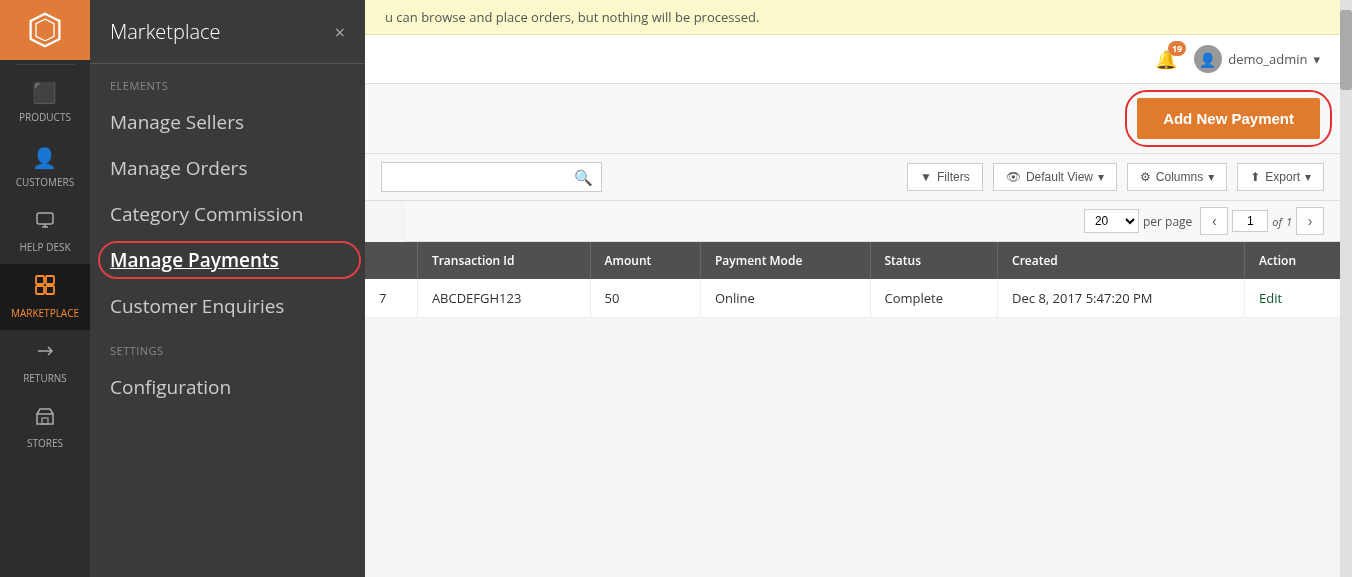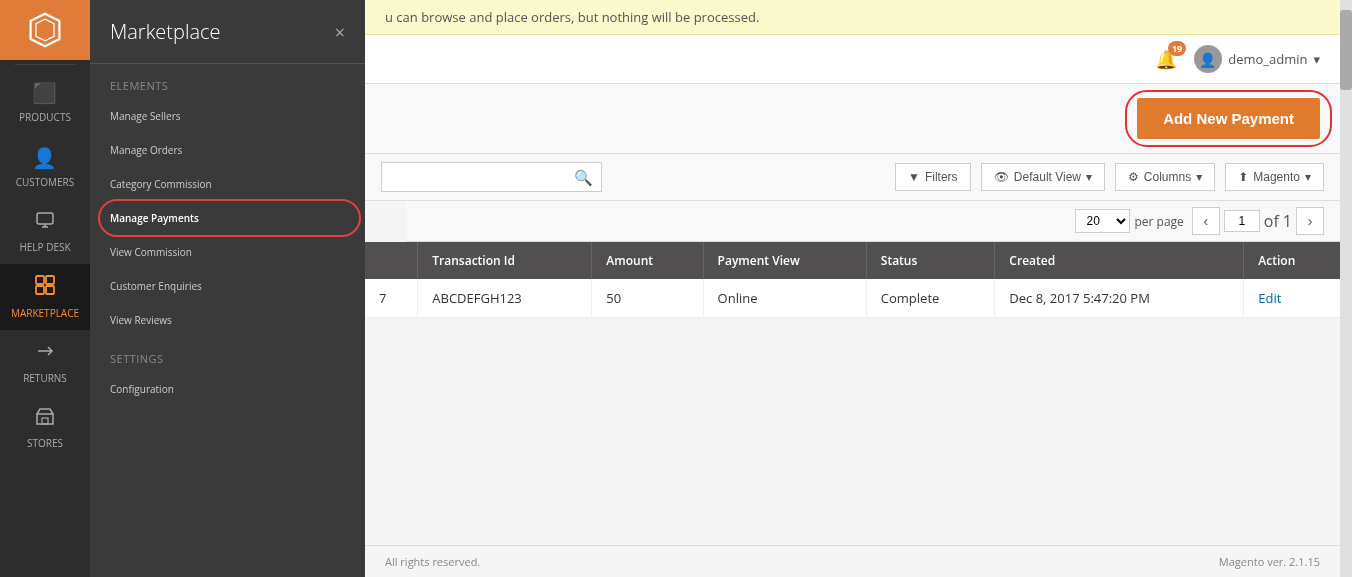--- a/index.html
+++ b/index.html
@@ -78,26 +78,27 @@
       color: #888;
       font-size: 11px;
       padding: 14px 20px 6px;
       text-transform: uppercase;
       letter-spacing: 0.5px;
     }
     .flyout-menu-item {
       color: #ccc;
       padding: 10px 20px;
       cursor: pointer;
-      font-size: 10px;
+      font-size: 19px;
       position: relative;
     }
     .flyout-menu-item.active {
       color: #fff;
       font-weight: 600;
+      text-decoration: underline;
     }
     .flyout-menu-item.circled::after {
       content: '';
       position: absolute;
       left: 8px;
       top: 50%;
       transform: translateY(-50%);
       width: calc(100% - 16px);
       height: 34px;
       border: 2px solid #e04040;
@@ -294,21 +295,21 @@
       font-size: 14px;
       color: #555;
     }
     .page-input {
       border: 1px solid #ccc;
       width: 36px;
       text-align: center;
       padding: 3px;
       font-size: 12px;
     }
-    .page-of { font-size: 16px; color: #555; }
+    .page-of { font-size: 11px; color: #555; font-style: italic; }
 
     
     .data-table {
       width: 100%;
       border-collapse: collapse;
       background: #fff;
     }
     .data-table thead tr {
       background: #514f4f;
       color: #fff;
@@ -326,21 +327,21 @@
       border-bottom: 1px solid #eee;
     }
     .data-table tbody td {
       padding: 10px 14px;
       font-size: 13px;
       color: #333;
       border-right: 1px solid #eee;
     }
     .data-table tbody td:last-child { border-right: none; }
     .edit-link {
-      color: #0369a1;
+      color: #14532d;
       cursor: pointer;
       text-decoration: none;
     }
     .table-container {
       flex: 1;
       overflow: auto;
     }
 
     
     .footer {
@@ -443,27 +444,21 @@
   <div class="flyout-menu-item">
     <span>Manage Orders</span>
   </div>
   <div class="flyout-menu-item">
     <span>Category Commission</span>
   </div>
   <div class="flyout-menu-item active circled">
     <span>Manage Payments</span>
   </div>
   <div class="flyout-menu-item">
-    <span>View Commission</span>
-  </div>
-  <div class="flyout-menu-item">
     <span>Customer Enquiries</span>
-  </div>
-  <div class="flyout-menu-item">
-    <span>View Reviews</span>
   </div>
 
   <div class="flyout-section-label">Settings</div>
   <div class="flyout-menu-item">
     <span>Configuration</span>
   </div>
 </div>
 
 <div class="main">
 
@@ -504,21 +499,21 @@
         <span>Default View</span>
         <span>▾</span>
       </button>
       <button class="toolbar-btn">
         <span>⚙</span>
         <span>Columns</span>
         <span>▾</span>
       </button>
       <button class="toolbar-btn">
         <span>⬆</span>
-        <span>Magento</span>
+        <span>Export</span>
         <span>▾</span>
       </button>
     </div>
   </div>
 
   <div class="pagination-bar">
     <div class="per-page-select">
       <select>
         <option>20</option>
         <option>50</option>
@@ -535,21 +530,21 @@
     </div>
   </div>
 
   <div class="table-container">
     <table class="data-table">
       <thead>
         <tr>
           <th></th>
           <th>Transaction Id</th>
           <th>Amount</th>
-          <th>Payment View</th>
+          <th>Payment Mode</th>
           <th>Status</th>
           <th>Created</th>
           <th>Action</th>
         </tr>
       </thead>
       <tbody>
         <tr class="table-row">
           <td>7</td>
           <td>ABCDEFGH123</td>
           <td>50</td>
@@ -557,21 +552,17 @@
           <td>Complete</td>
           <td>Dec 8, 2017 5:47:20 PM</td>
           <td>
             <a class="edit-link">Edit</a>
           </td>
         </tr>
       </tbody>
     </table>
   </div>
 
-  <div class="footer">
-    <span>All rights reserved.</span>
-    <span>Magento ver. 2.1.15</span>
-  </div>
 </div>
 
 <div class="scrollbar-track">
   <div class="scrollbar-thumb"></div>
 </div>
 
 </body></html>

